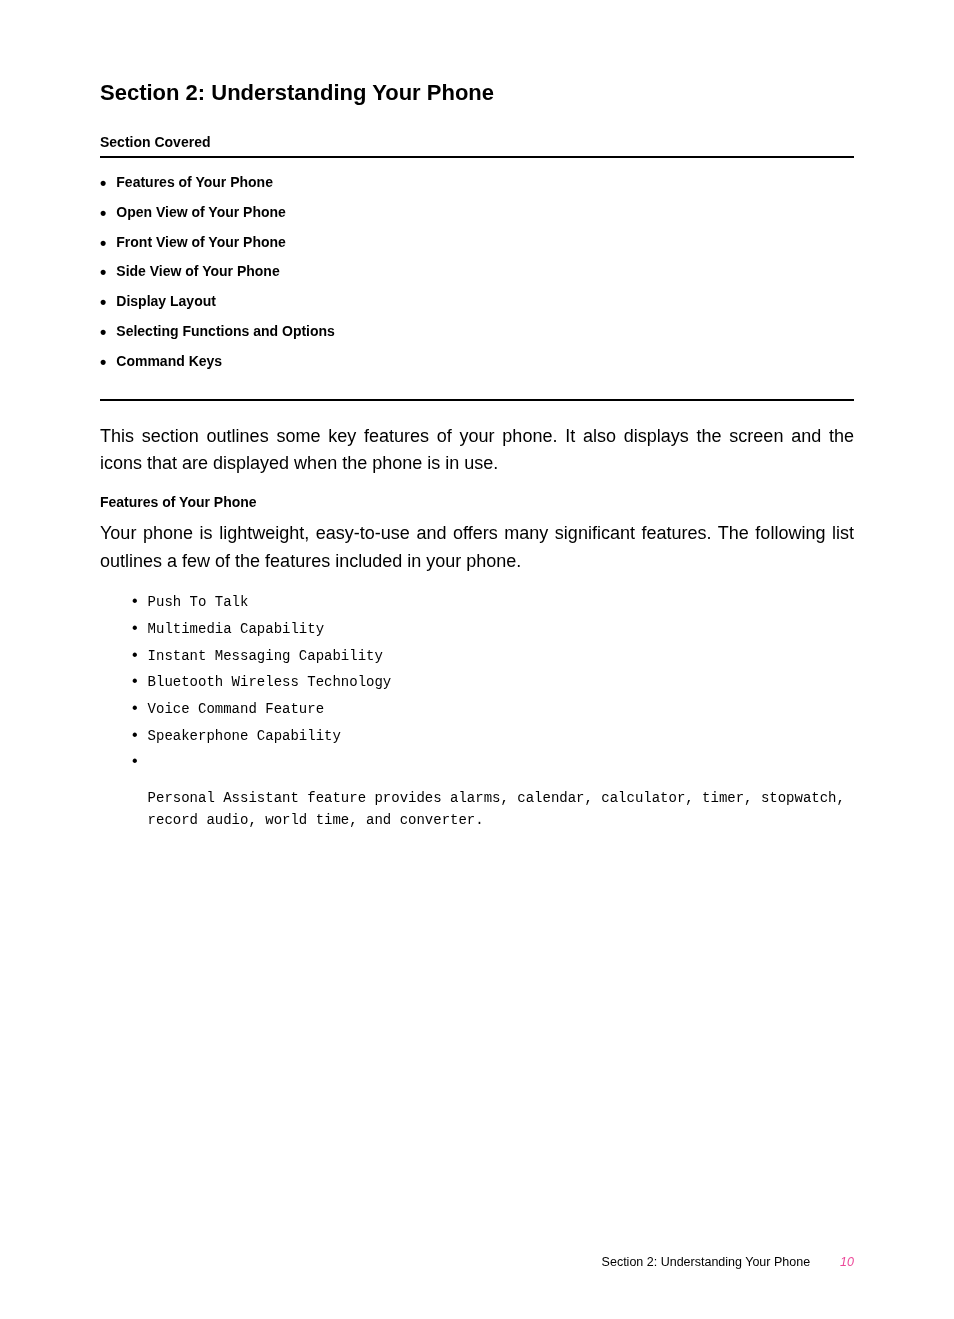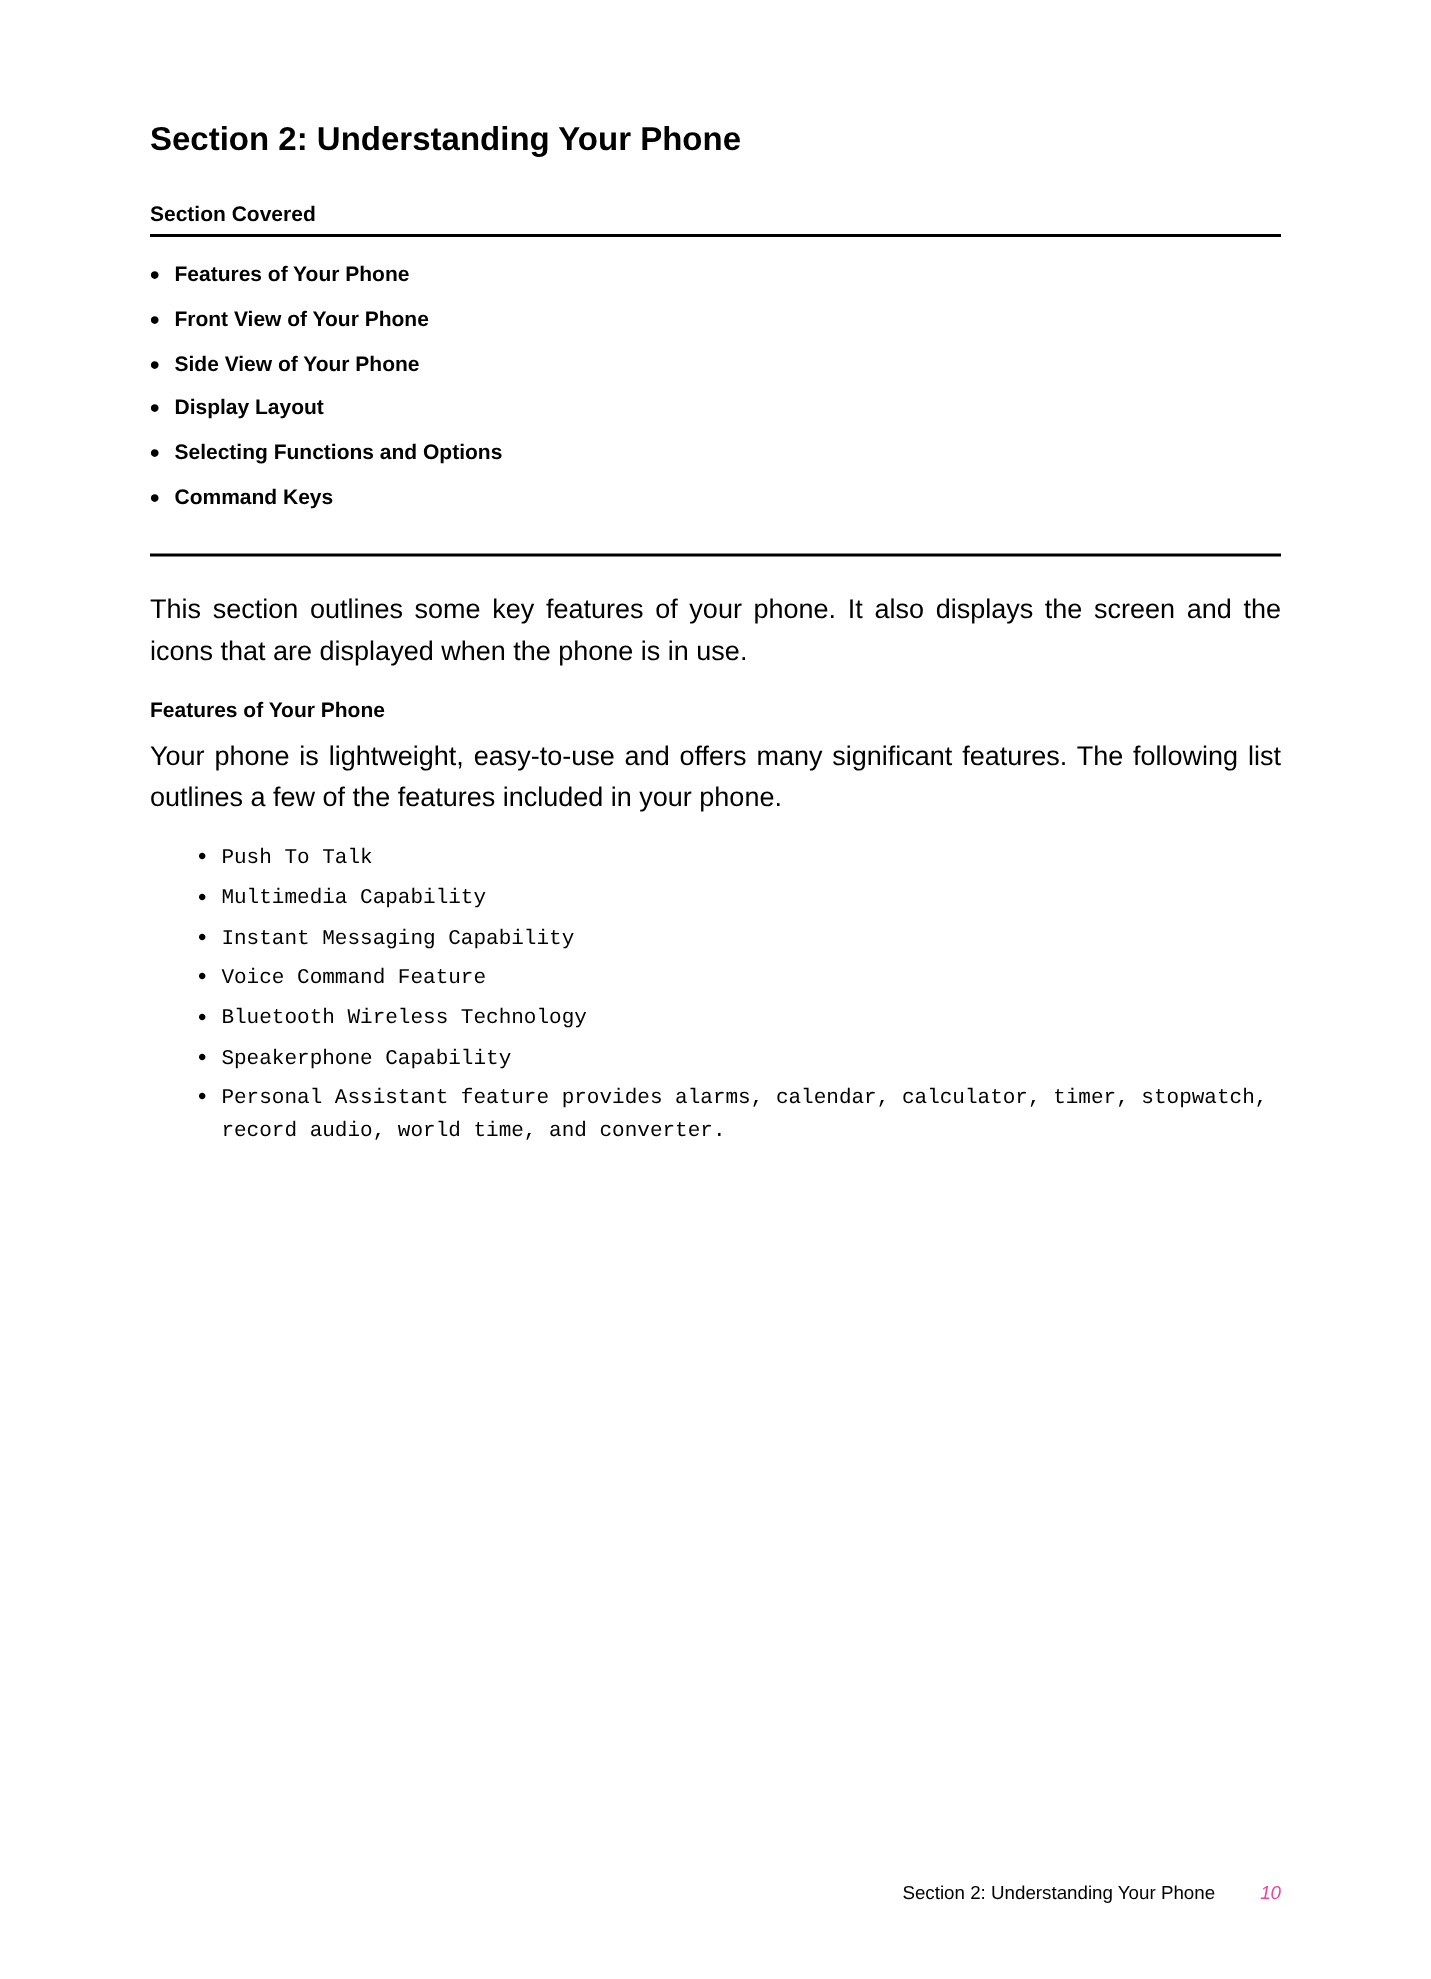--- a/index.html
+++ b/index.html
@@ -114,20 +114,21 @@
       flex-shrink: 0;
       line-height: 1.3;
     }
 
     .features-list li.long-item {
       align-items: flex-start;
     }
 
     .long-item-text {
       display: block;
+      margin-top: 36px;
     }
 
     .page-footer {
       position: absolute;
       bottom: 50px;
       right: 100px;
       font-size: 12.5px;
       color: #000;
       display: flex;
       align-items: center;
@@ -156,20 +157,23 @@
   <h1 class="section-title">Section 2: Understanding Your Phone</h1>
 
   <div class="topics-wrapper">
     <div class="topics-covered-label">Section Covered</div>
     <hr class="divider">
     <ul class="topics-list">
       <li>
           <span>Features of Your Phone</span>
         </li>
       <li>
+          <span>Open View of Your Phone</span>
+        </li>
+      <li>
           <span>Front View of Your Phone</span>
         </li>
       <li>
           <span>Side View of Your Phone</span>
         </li>
       <li>
           <span>Display Layout</span>
         </li>
       <li>
           <span>Selecting Functions and Options</span>
@@ -193,24 +197,24 @@
       <li>
           <span>Push To Talk</span>
         </li>
       <li>
           <span>Multimedia Capability</span>
         </li>
       <li>
           <span>Instant Messaging Capability</span>
         </li>
       <li>
+          <span>Bluetooth Wireless Technology</span>
+        </li>
+      <li>
           <span>Voice Command Feature</span>
-        </li>
-      <li>
-          <span>Bluetooth Wireless Technology</span>
         </li>
       <li>
           <span>Speakerphone Capability</span>
         </li>
       <li class="long-item">
           <span class="long-item-text">Personal Assistant feature provides alarms, calendar, calculator, timer, stopwatch, record audio, world time, and converter.</span>
         </li>
     </ul>
   </div>
 

